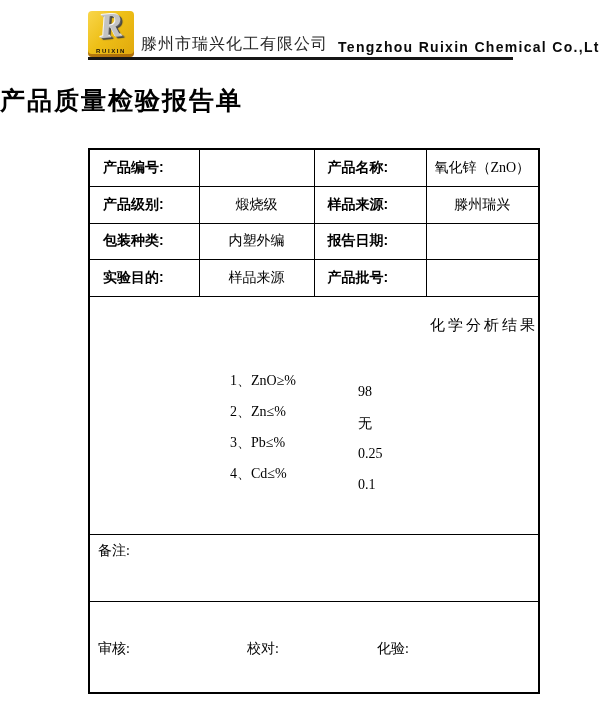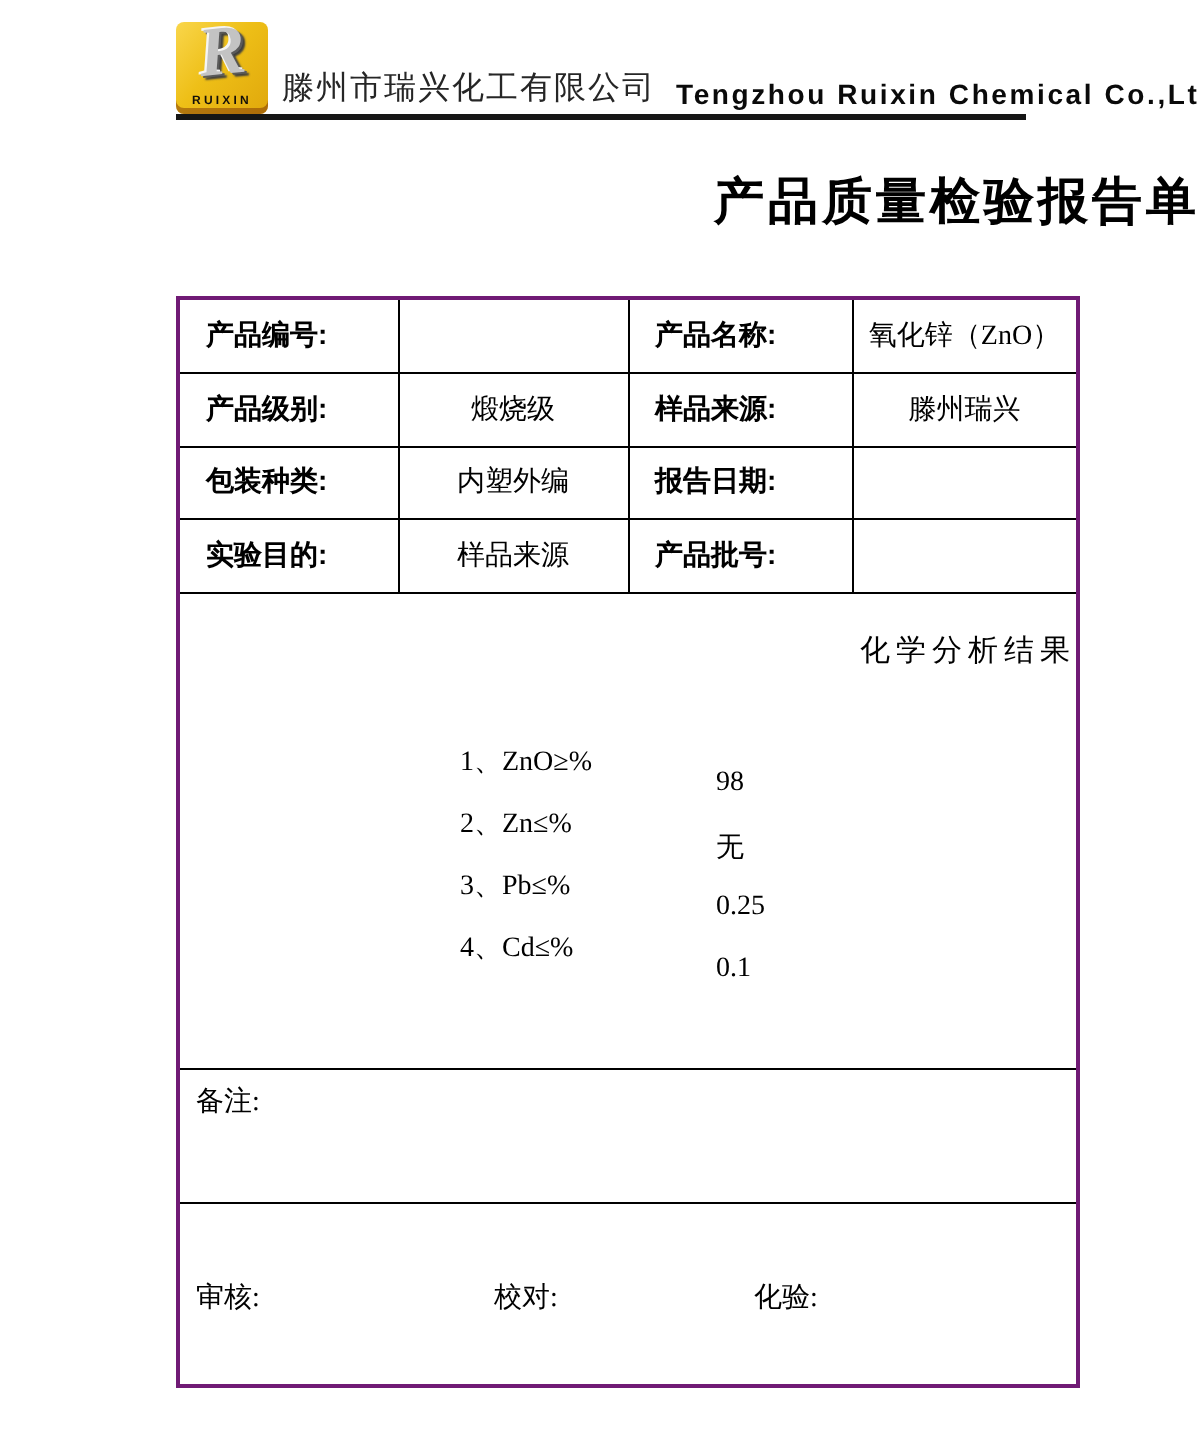--- a/index.html
+++ b/index.html
@@ -34,28 +34,28 @@
   }
   .company-en {
     margin-left:10px; padding-bottom:2px;
     font-size:14px; font-weight:bold; letter-spacing:1.3px; color:#0a0a0a;
     white-space:nowrap;
   }
   .rule { position:absolute; left:88px; top:57px; width:425px; height:3px; background:#161616; }
 
   
   .title {
-    position:absolute; left:0; top:84px; width:600px; text-align:right;
+    position:absolute; left:0; top:84px; width:600px; text-align:left;
     font-size:25px; font-weight:bold; letter-spacing:2px; color:#000;
   }
 
   
   .report-table {
     position:absolute; left:88px; top:148px; width:450px;
-    border-collapse:collapse; table-layout:fixed; border:2px solid #701a75;
+    border-collapse:collapse; table-layout:fixed; border:2px solid #000000;
   }
   .report-table td { border:1px solid #000; padding:0; font-size:14px; overflow:hidden; }
   td.lbl { font-weight:bold; padding-left:13px; text-align:left; }
   td.val { text-align:center; font-family:"Liberation Serif", serif; }
 
   
   .analysis-cell { vertical-align:top; position:relative; }
   .analysis-title {
     margin-top:19px; text-align:right; font-size:15px; letter-spacing:3px;
     font-family:"Liberation Serif", serif; color:#000;

